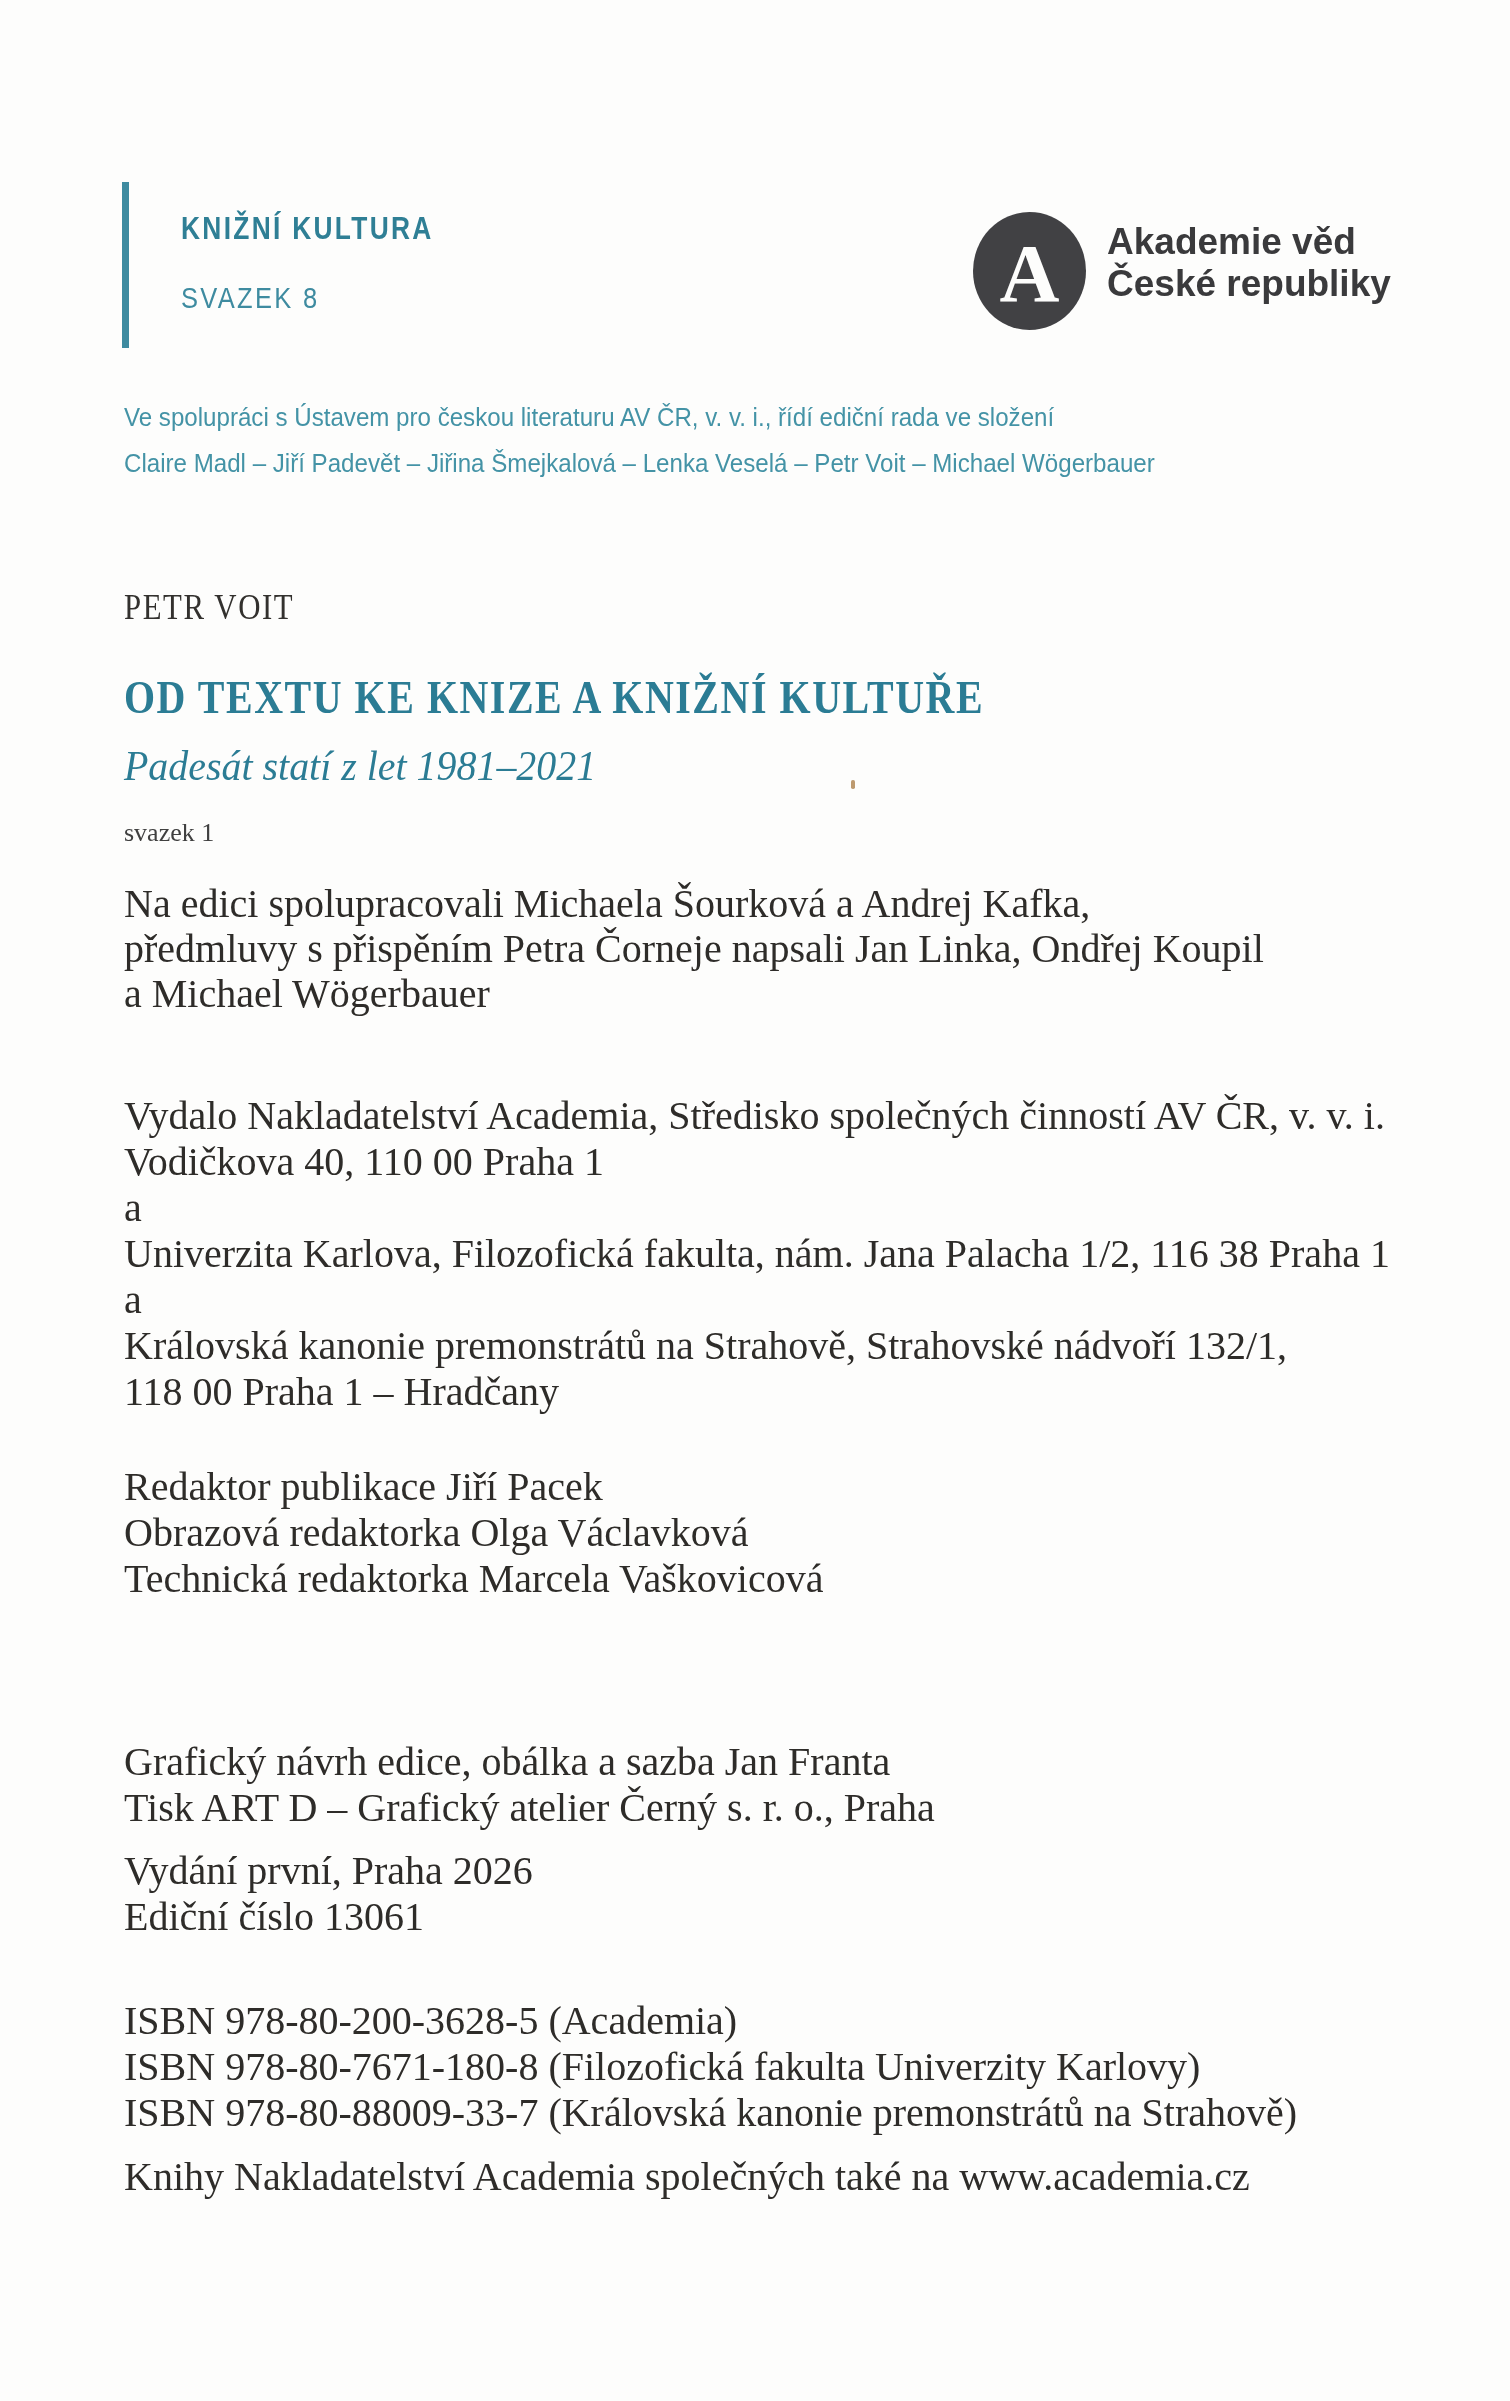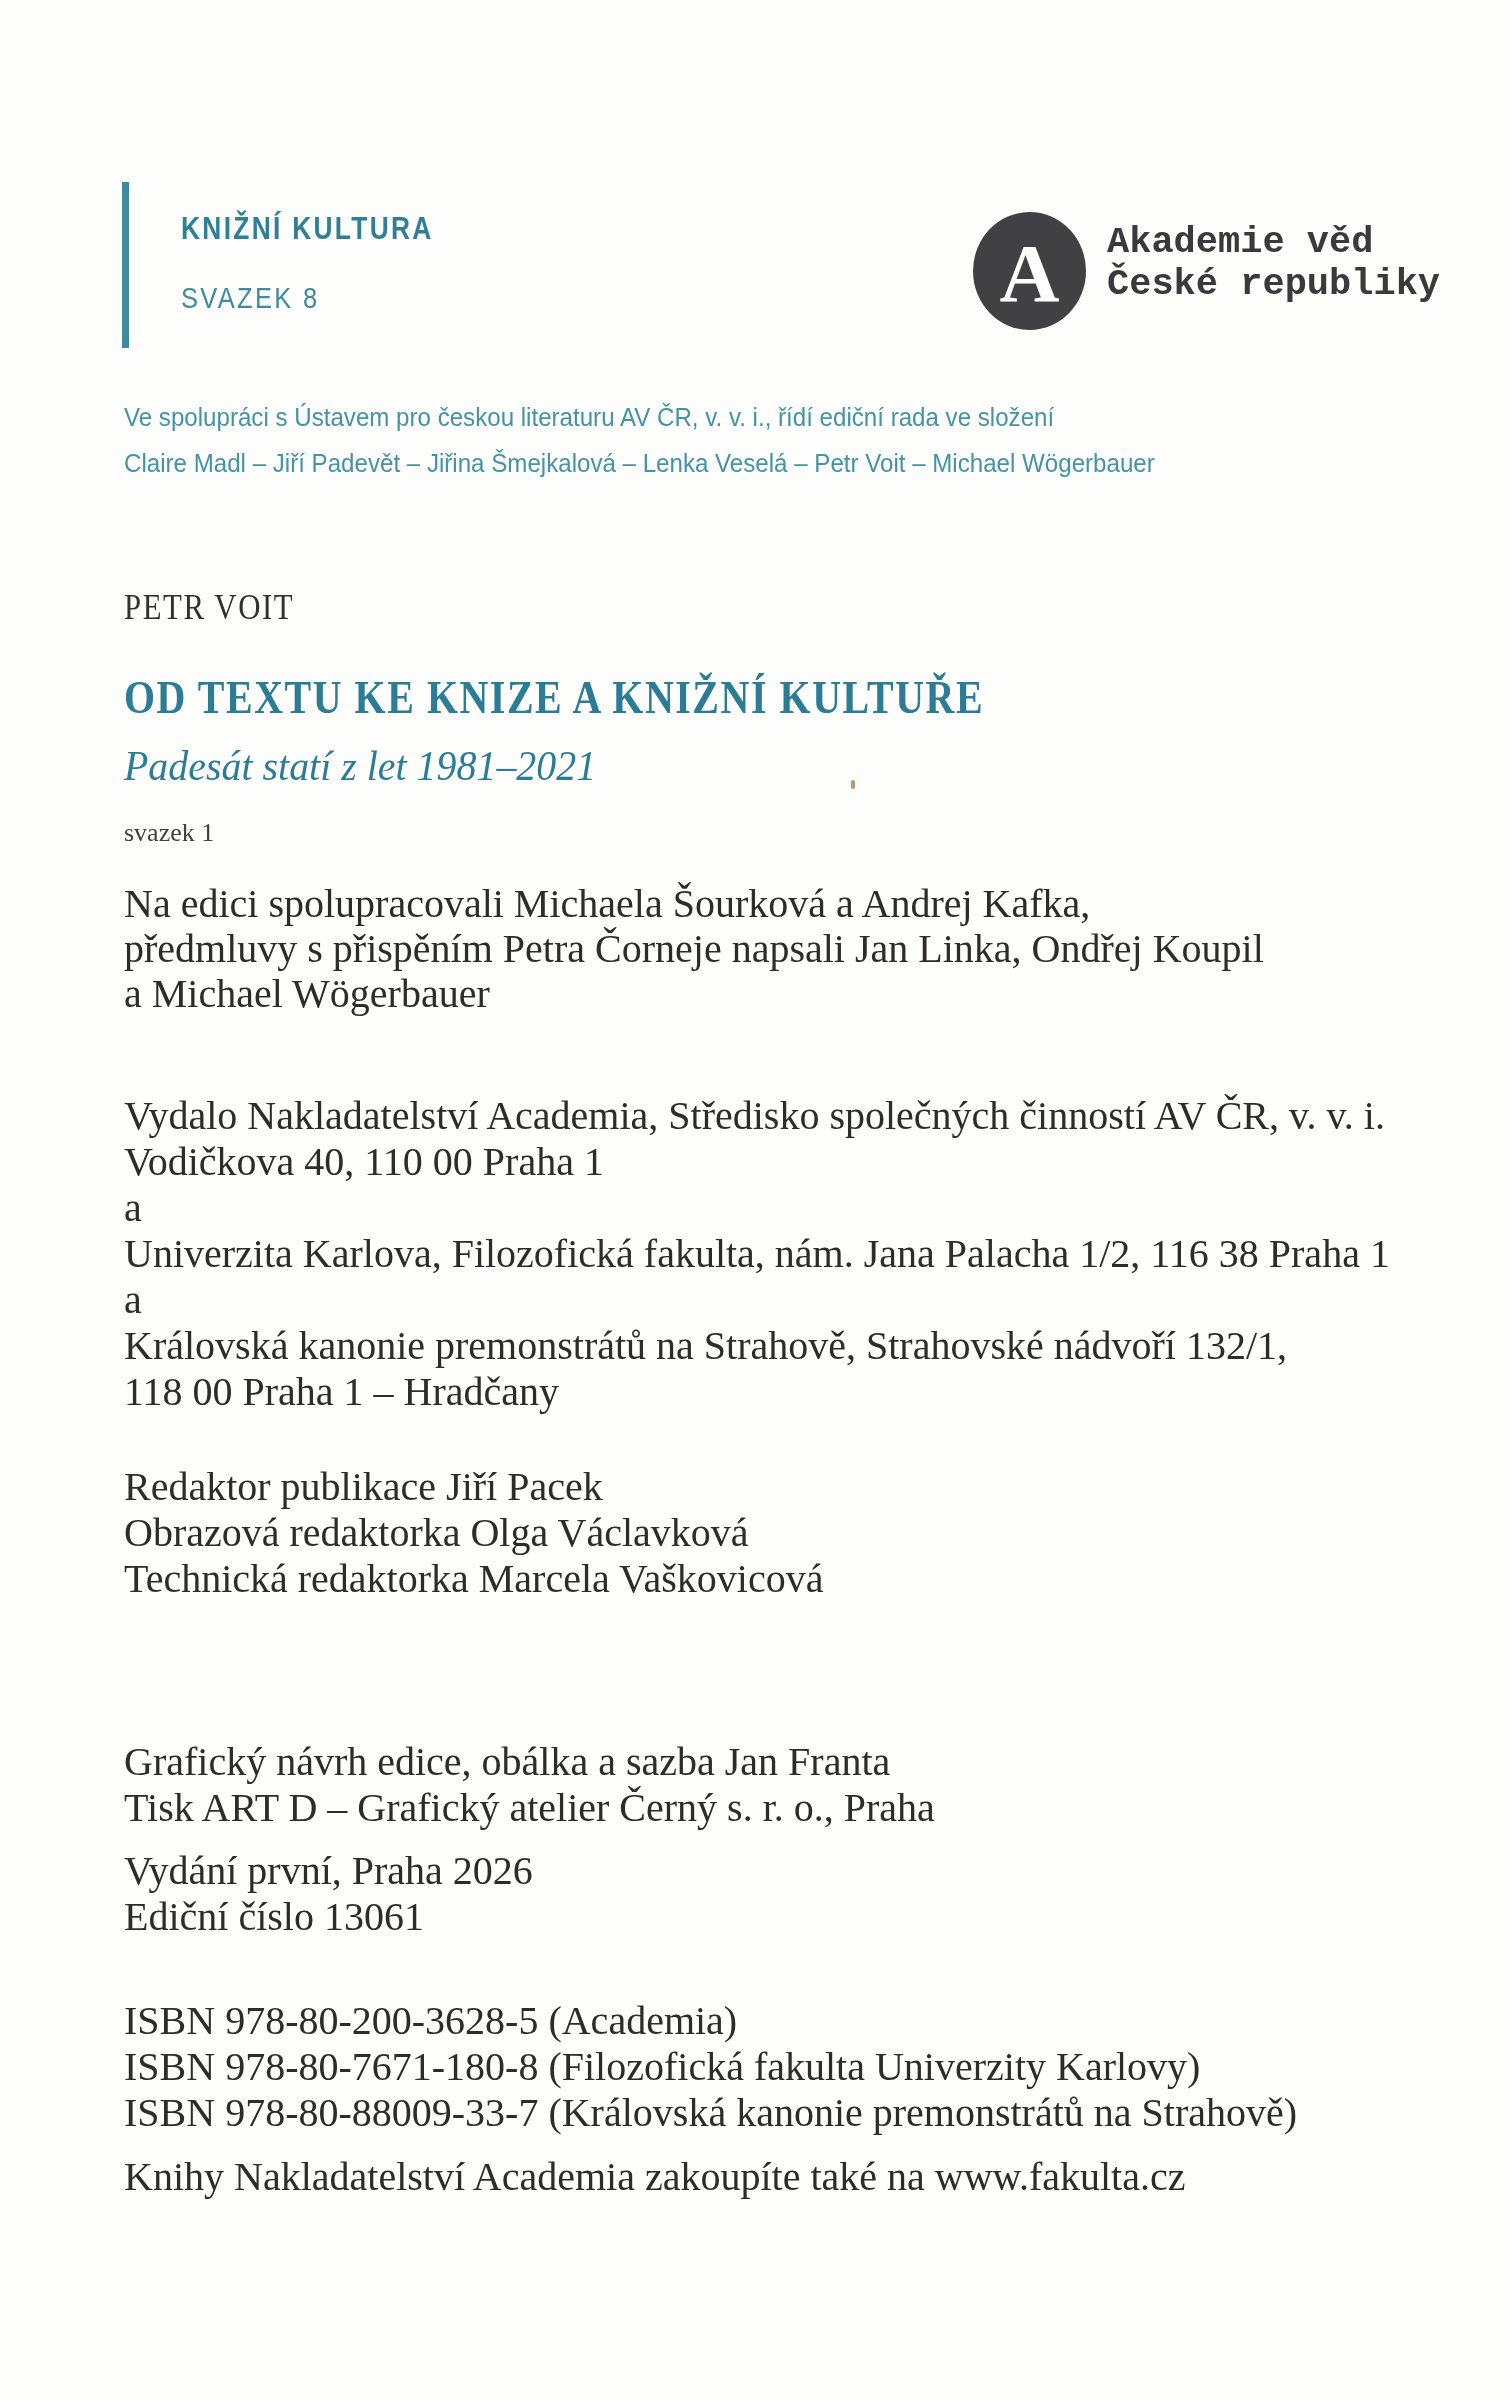--- a/index.html
+++ b/index.html
@@ -57,21 +57,21 @@
   .logo-mark span {
     color: #fdfdfc;
     font-family: "Liberation Serif", serif;
     font-weight: 700;
     font-size: 83px;
     line-height: 1;
     transform: translateY(1.8px);
   }
   .logo-text {
     left: 1107px; top: 221px;
-    font-family: Liberation Mono, monospace;
+    font-family: Liberation Sans, sans-serif;
     font-weight: 700;
     font-size: 37px; line-height: 42px;
     color: #3a3a3c;
     white-space: nowrap;
   }
 
   
   .editorial {
     left: 124px; top: 394px;
     font-family: "Liberation Sans", sans-serif;
@@ -202,16 +202,16 @@
     <div>Vydání první, Praha 2026</div>
     <div>Ediční číslo 13061</div>
   </div>
 
   <div class="abs para para-isbn">
     <div>ISBN 978-80-200-3628-5 (Academia)</div>
     <div>ISBN 978-80-7671-180-8 (Filozofická fakulta Univerzity Karlovy)</div>
     <div>ISBN 978-80-88009-33-7 (Královská kanonie premonstrátů na Strahově)</div>
   </div>
 
-  <div class="abs para para-purchase">Knihy Nakladatelství Academia zakoupíte také na www.fakulta.cz</div>
+  <div class="abs para para-purchase">Knihy Nakladatelství Academia společných také na www.academia.cz</div>
 
 </div>
 
 
 </body></html>

